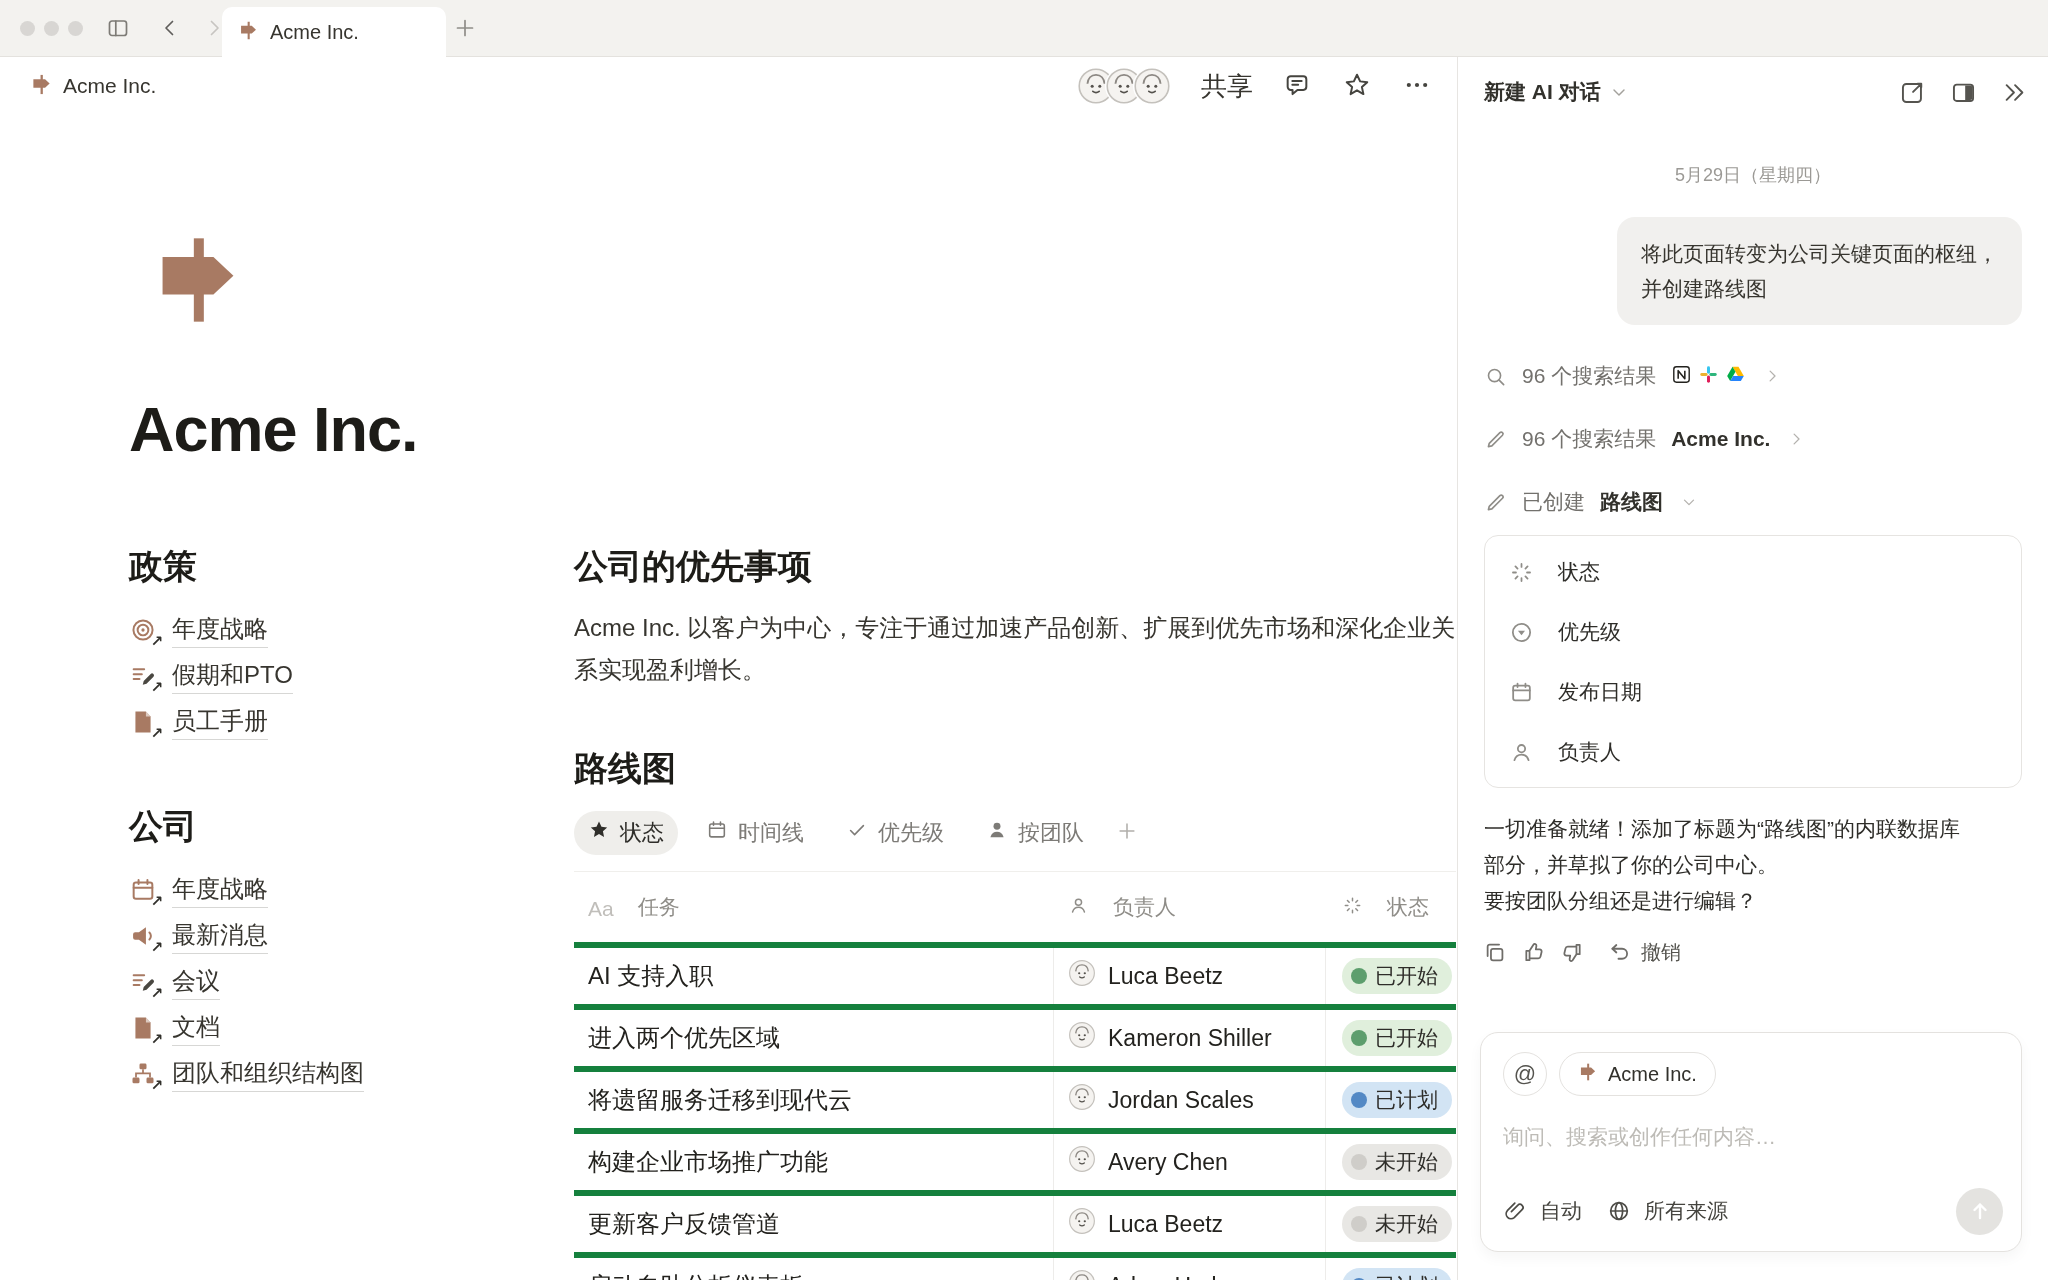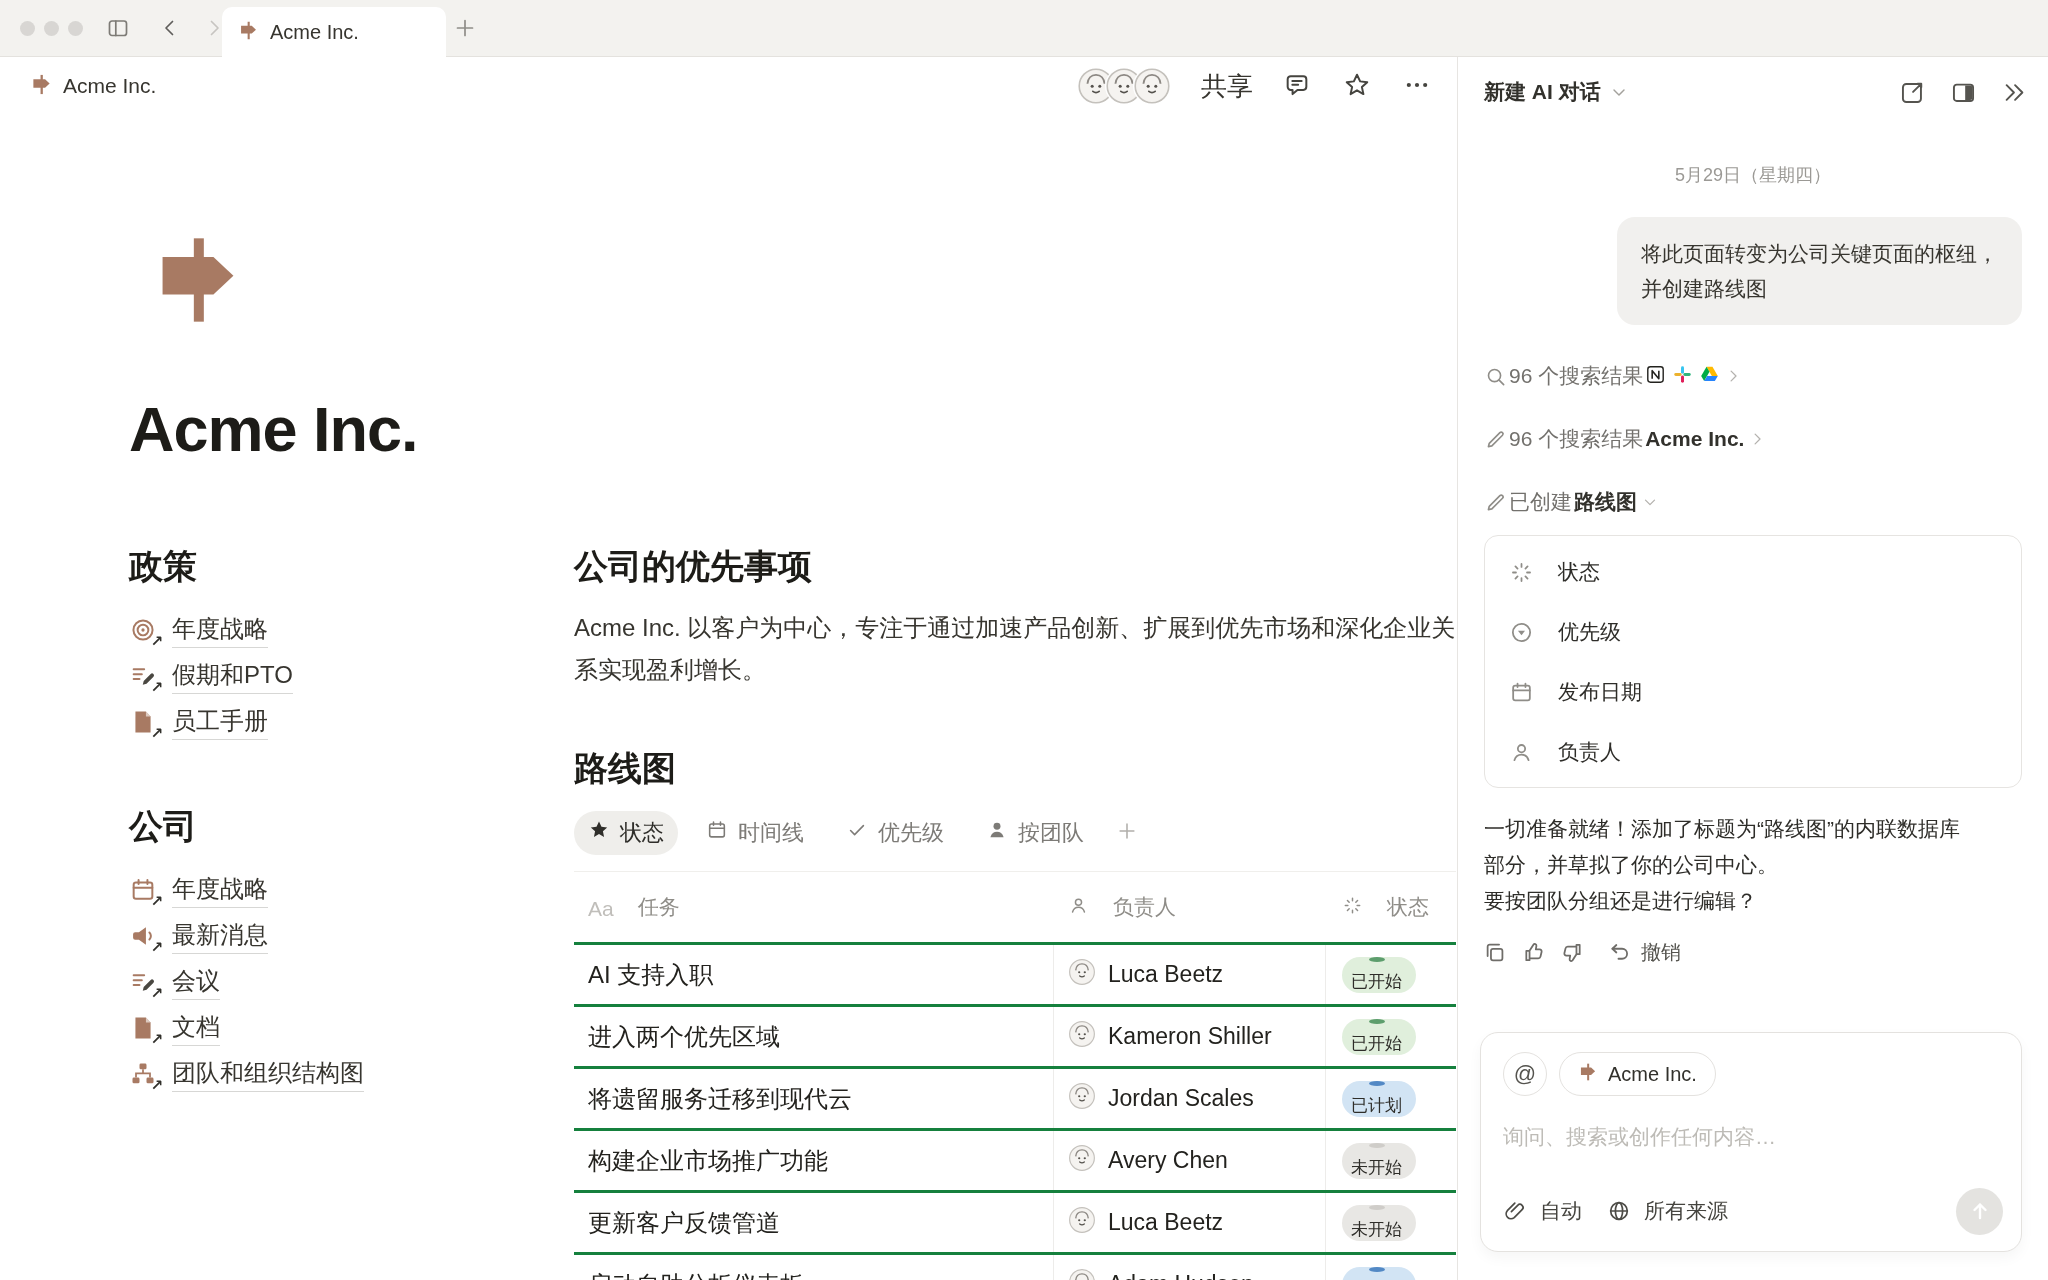--- a/index.html
+++ b/index.html
@@ -68,47 +68,47 @@
 
   
   .rtable { margin-top:16px; width:882px; border-top:1px solid #f0efec; }
   .thead { display:flex; height:70px; align-items:center; color:#8f8d88; }
   .th { display:flex; align-items:flex-end; gap:24px; font-size:21px; }
   .th svg { width:21px; height:21px; }
   .th .aa { font-size:21px; color:#c0beba; }
   .c-task  { width:480px; padding-left:14px; }
   .c-owner { width:272px; padding-left:14px; }
   .c-status{ width:130px; padding-left:16px; }
-  .trow { display:flex; height:62px; align-items:center; border-top:3px solid #15803d; }
+  .trow { display:flex; height:62px; align-items:center; border-top:6px solid #15803d; }
   .cell { height:100%; display:flex; align-items:center; }
   .cell.c-task  { font-size:24px; color:#23221e; border-right:1px solid #edecea; }
   .cell.c-owner { font-size:23px; color:#23221e; gap:12px; border-right:1px solid #edecea; }
   .cell.c-owner svg { width:28px; height:28px; flex:0 0 28px; }
   .pill { display:flex; align-items:center; gap:8px; height:36px; padding:0 14px 0 9px;
-    border-radius:18px; font-size:17px; color:#2e2d29;flex-direction:column; }
+    border-radius:18px; font-size:21px; color:#2e2d29; }
   .pill i { width:16px; height:16px; border-radius:50%; display:block; }
 
   
   .vdivider { position:absolute; left:1457px; top:57px; width:1px; height:1223px; background:#e7e5e2; }
   .ai { position:absolute; left:1458px; top:57px; width:590px; height:1223px; background:#fff; }
   .ai-header { position:absolute; top:12px; left:26px; right:20px; height:46px;
     display:flex; align-items:center; }
   .ai-title { font-size:21px; font-weight:600; color:#32312c; }
   .ai-title-chev { width:20px; height:20px; color:#a3a19c; margin-left:8px; }
   .ai-title-chev svg { width:20px; height:20px; }
   .ai-hdr-icons { margin-left:auto; display:flex; gap:24px; color:#55544f; }
   .ai-hdr-icons span { width:27px; height:27px; }
   .ai-hdr-icons svg { width:27px; height:27px; }
   .ai-date { position:absolute; top:106px; left:0; right:0; text-align:center;
     font-size:18px; color:#9b9995; }
   .bubble { position:absolute; top:160px; right:26px; max-width:510px; background:#f1f0ee;
     border-radius:18px; padding:19px 24px; font-size:21px; line-height:35px; white-space:pre-line; }
   .steps { position:absolute; top:299px; left:26px; right:26px; display:flex;
     flex-direction:column; gap:23px; }
-  .step { display:flex; align-items:center; gap:2px; height:40px; cursor:pointer; }
+  .step { display:flex; align-items:center; gap:15px; height:40px; cursor:pointer; }
   .step-ic { width:23px; height:23px; color:#8f8d88; flex:0 0 23px; }
   .step-ic svg { width:23px; height:23px; }
   .step-text { font-size:21px; color:#73716d; }
   .step-val { font-size:21px; font-weight:600; color:#32312c; }
   .src-icons { display:flex; gap:6px; align-items:center; }
   .src-icons svg { width:21px; height:21px; }
   .step-chev { width:18px; height:18px; color:#b4b2ae; margin-left:2px; }
   .step-chev svg { width:18px; height:18px; }
   .props-card { position:absolute; top:478px; left:26px; right:26px; height:253px;
     border:1px solid #e6e4e1; border-radius:14px; padding:6px 0; background:#fff; }

